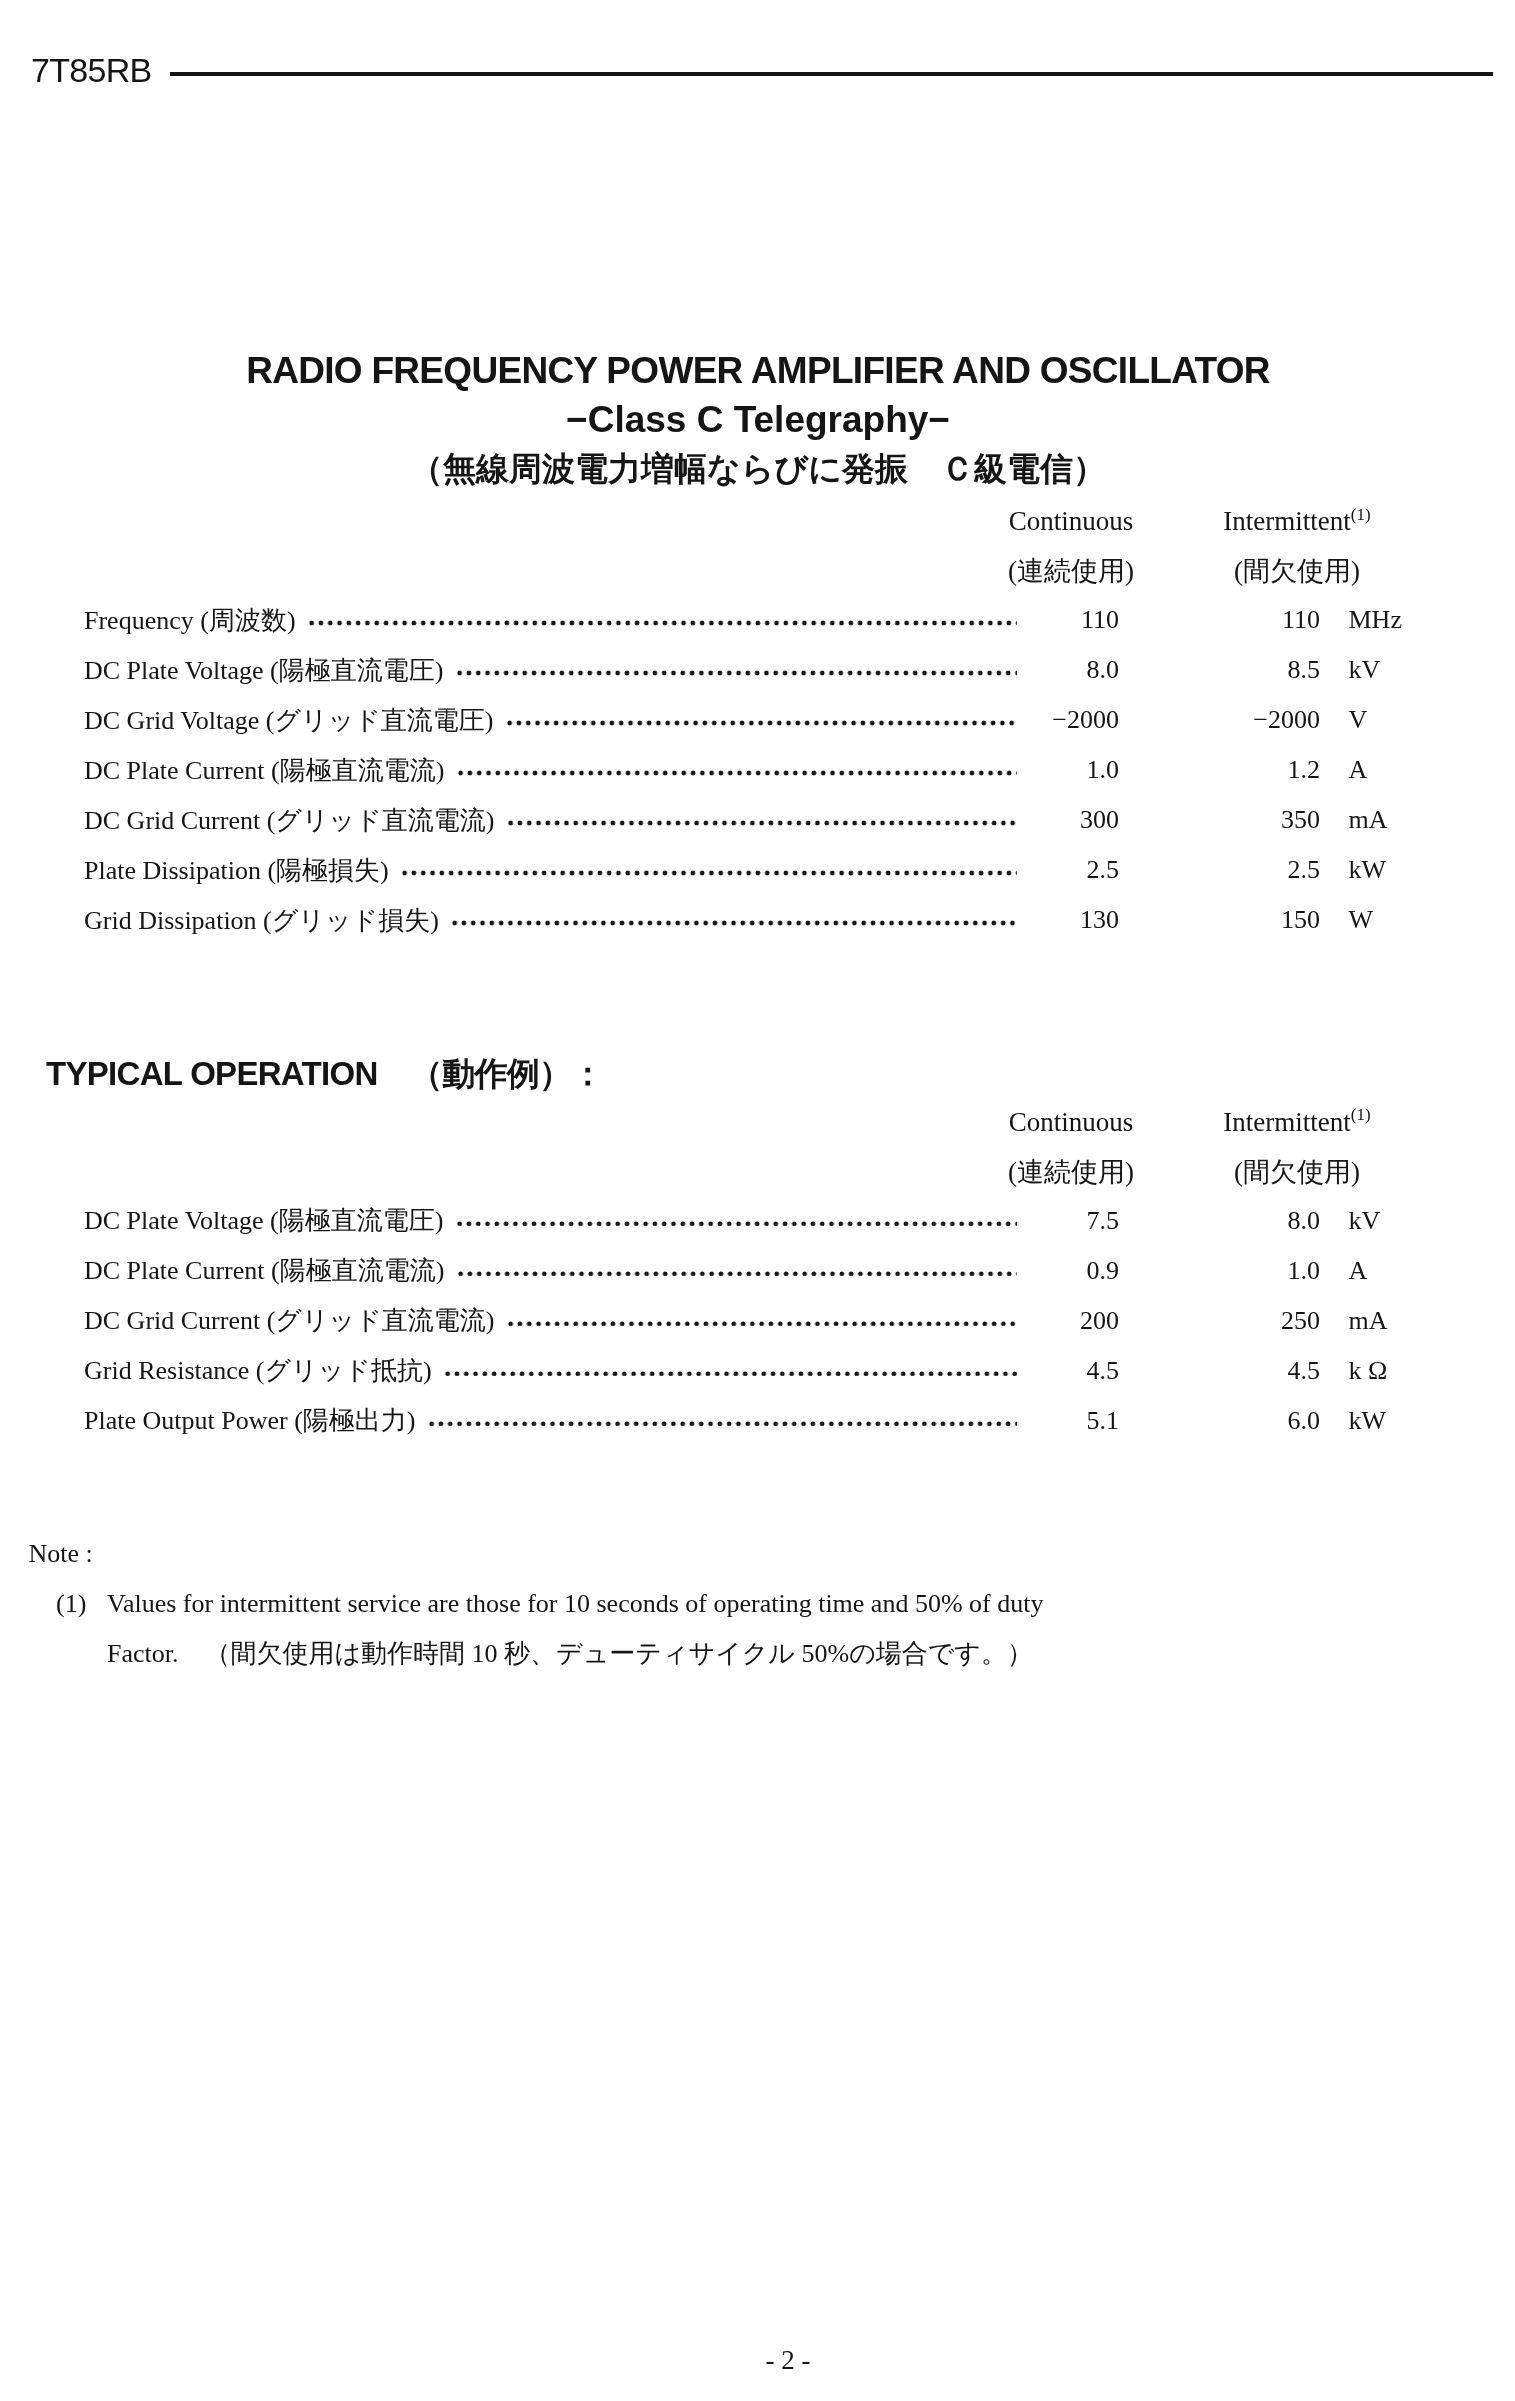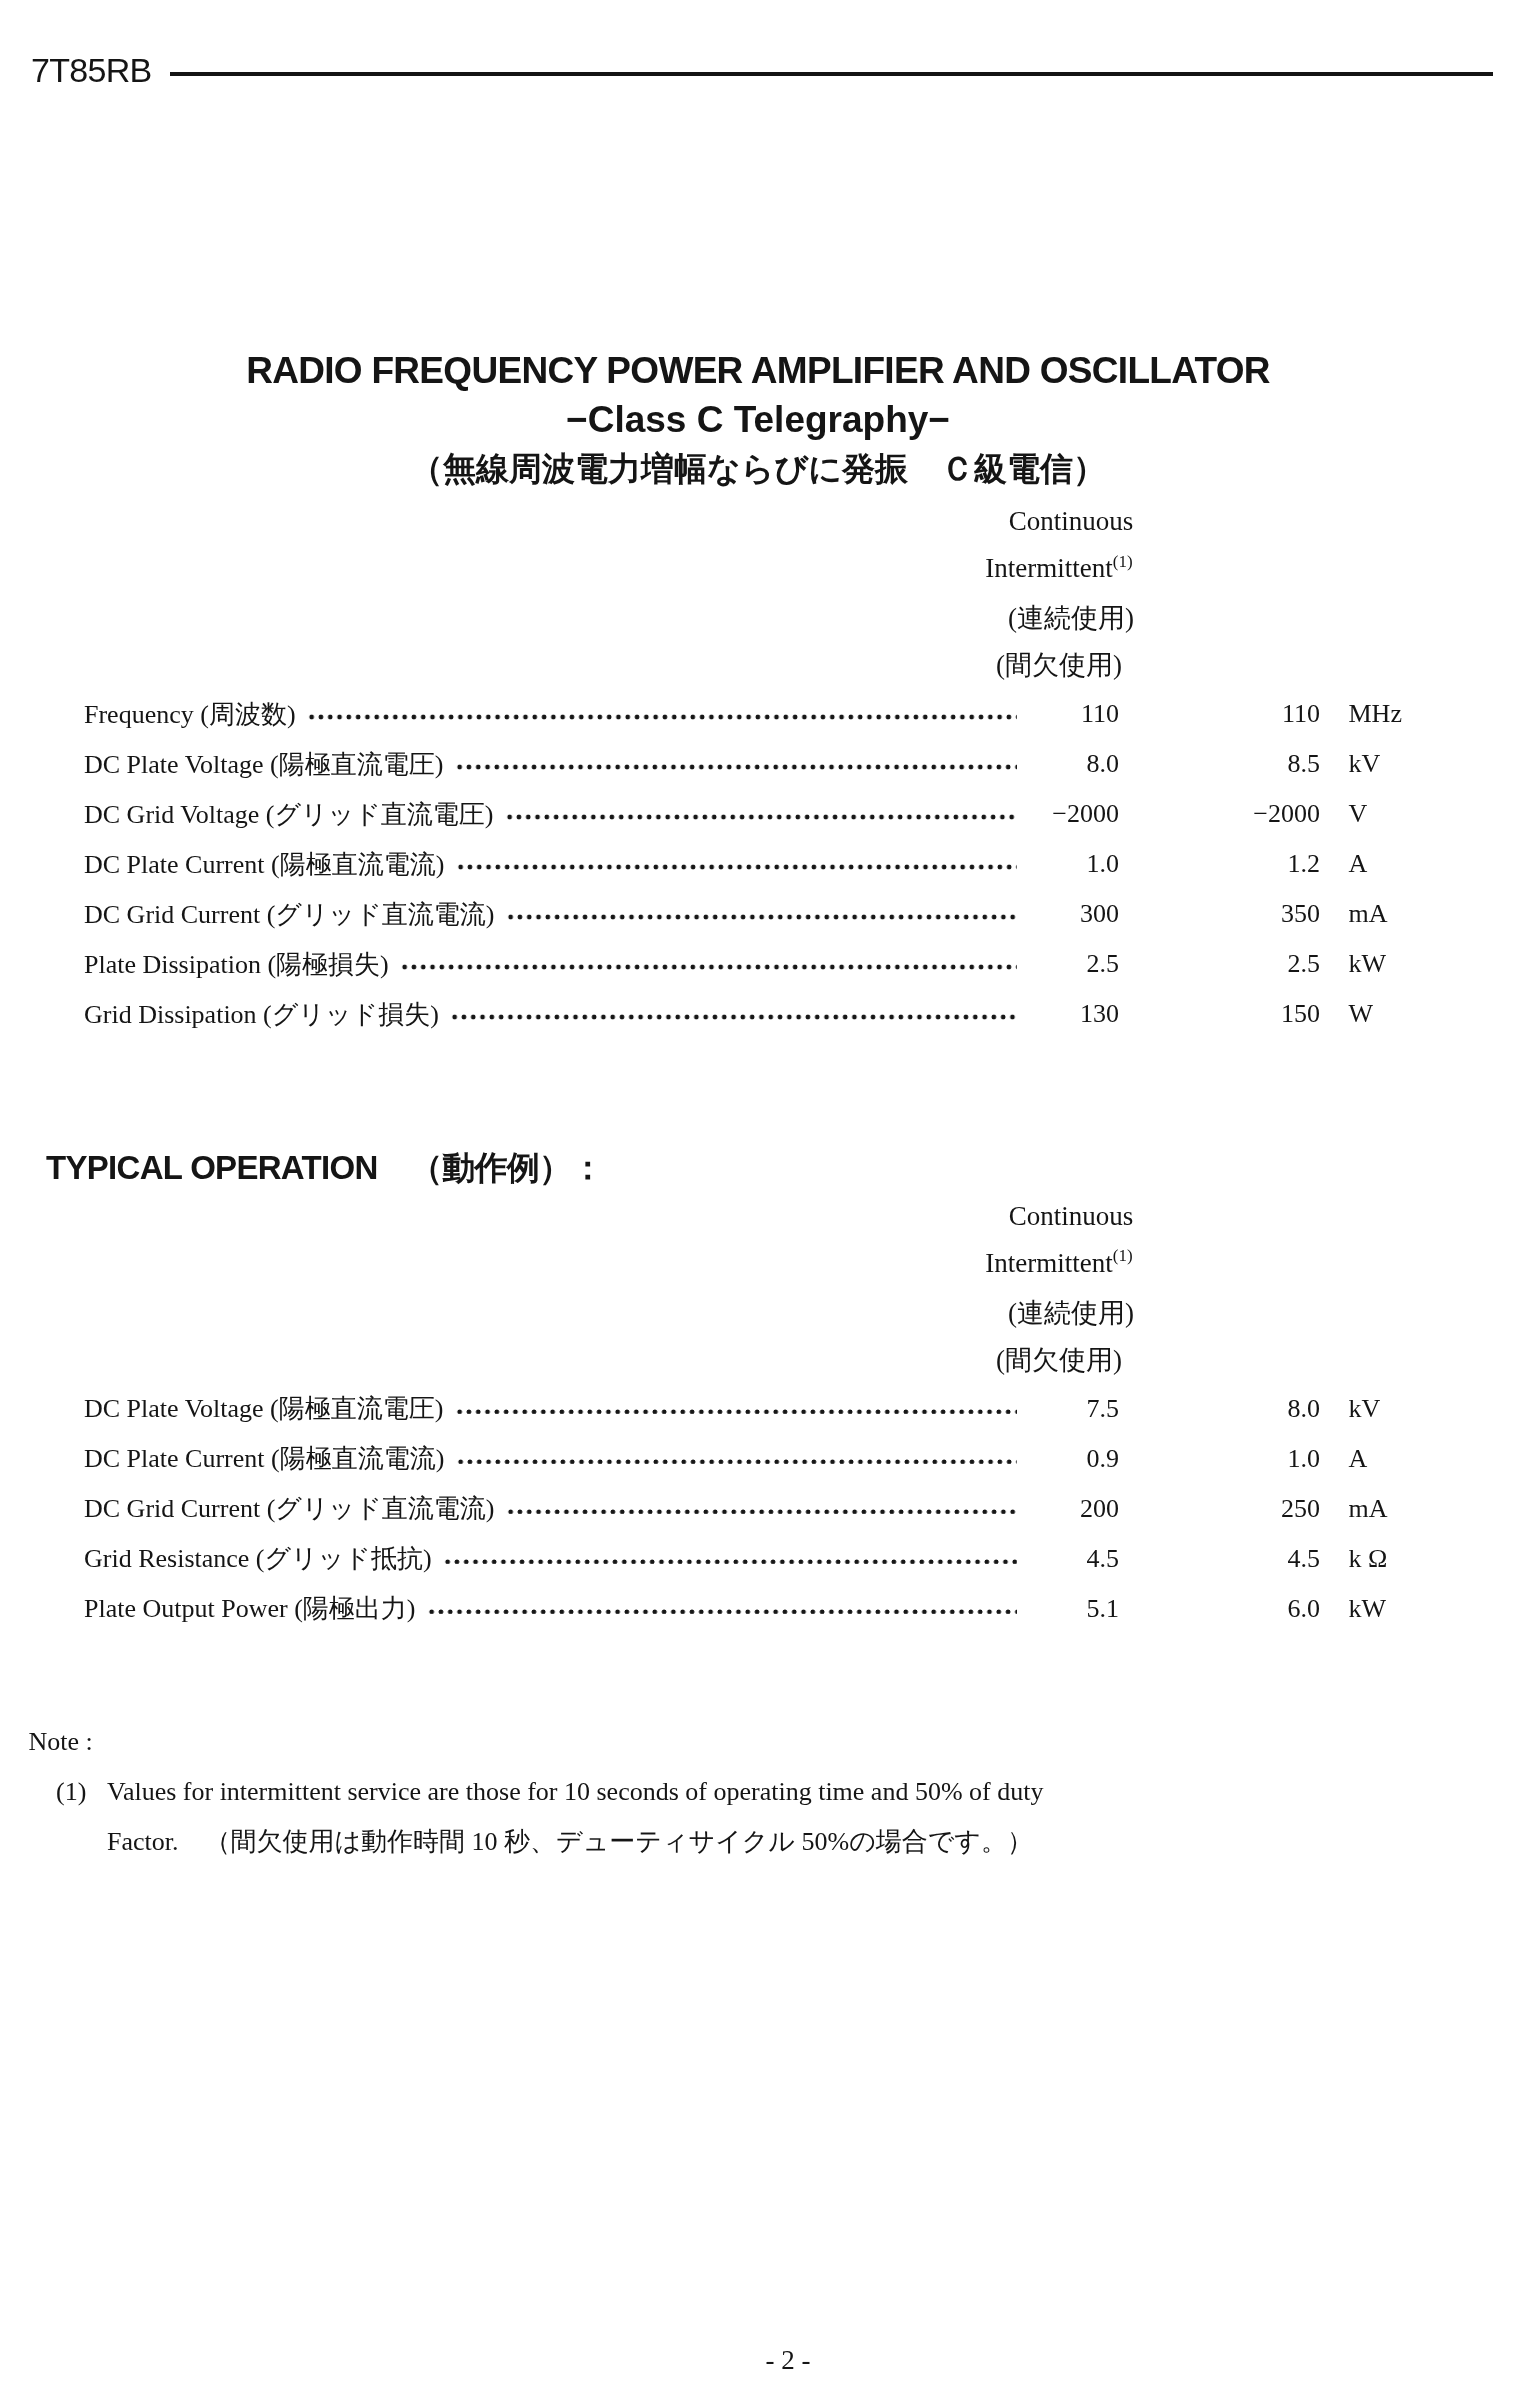--- a/index.html
+++ b/index.html
@@ -24,21 +24,21 @@
 
   
   .section-heading {
     font-family:"Liberation Sans","DejaVu Sans",sans-serif; font-weight:700;
     font-size:33px; line-height:41px; margin-left:46px; letter-spacing:-0.7px; white-space:nowrap;
   }
   .sec1 { margin-top:115px; }
   .sec2 { margin-top:108px; }
 
   
-  .colheads { display:flex; margin-left:952px; margin-top:4.3px; font-size:27px; line-height:47px; white-space:nowrap;flex-direction:column; }
+  .colheads { display:flex; margin-left:952px; margin-top:4.3px; font-size:27px; line-height:47px; white-space:nowrap; }
   .ch-cont { width:238px; text-align:center; }
   .ch-int  { width:214px; text-align:center; }
   .sup { font-size:17px; position:relative; top:-10.7px; }
 
   
   .tbl { margin-top:0; }
   .trow { display:flex; align-items:center; height:50px; margin:0 85px 0 84px; font-size:26px; }
   .rlabel { white-space:nowrap; }
   .leader { flex:1; height:5.7px; min-width:28.5px; margin:5.7px 8.5px 0 11.4px;
     background-image:radial-gradient(circle, #161616 2.1px, transparent 2.6px);

